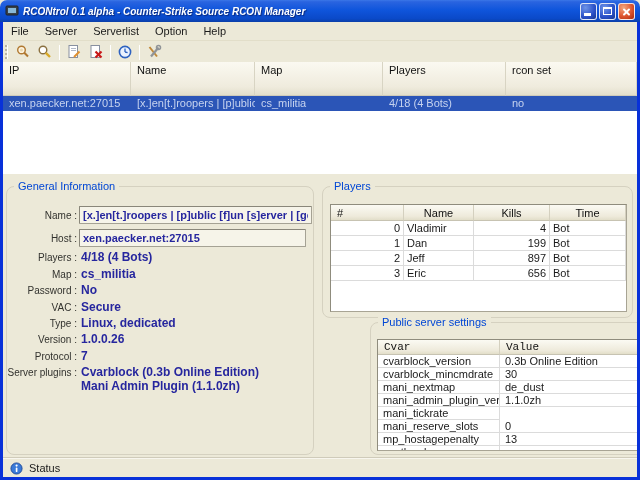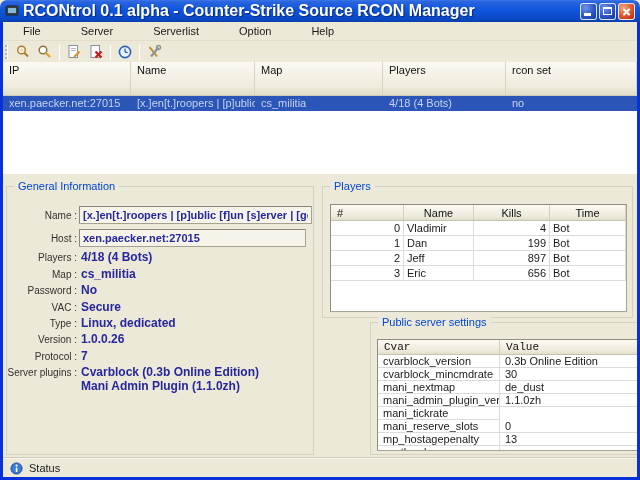--- a/index.html
+++ b/index.html
@@ -13,50 +13,50 @@
   .titlebar{
     position:absolute;left:0;top:0;right:0;height:22px;
     background:linear-gradient(to bottom,#3B77E8 0%,#2A64E0 8%,#0F55DC 45%,#0A49C8 85%,#0B3FA8 100%);
     border-radius:7px 7px 0 0;display:flex;align-items:center;
   }
   .win-edge{position:absolute;background:#0831D9;z-index:5;}
   .edge-l{left:0;top:22px;bottom:0;width:3px;}
   .edge-r{right:0;top:22px;bottom:0;width:3px;}
   .edge-b{left:0;right:0;bottom:0;height:3px;}
   .app-icon{width:14px;height:14px;margin:0 4px 0 5px;flex:0 0 auto;}
-  .title-text{color:#fff;font-weight:bold;font-size:16px;text-shadow:1px 1px 1px #08287E;white-space:nowrap;}
+  .title-text{color:#fff;font-weight:bold;font-size:10px;text-shadow:1px 1px 1px #08287E;white-space:nowrap;font-style:italic;}
   .win-buttons{position:absolute;right:5px;top:3px;display:flex;gap:2px;}
   .tb-btn{width:17px;height:17px;border-radius:3px;border:1px solid rgba(255,255,255,.85);position:relative;cursor:pointer;}
   .btn-blue{background:radial-gradient(circle at 30% 25%,#6E94E8,#2A50C8 60%,#16368F);}
   .btn-close{background:radial-gradient(circle at 30% 25%,#F2A67E,#DE5630 55%,#A92A0C);}
   .glyph-min{position:absolute;left:3px;bottom:3px;width:7px;height:3px;background:#fff;}
   .glyph-max{position:absolute;left:3px;top:3px;width:9px;height:8px;border:1px solid #fff;border-top-width:2px;}
   .glyph-x1,.glyph-x2{position:absolute;left:3px;top:7px;width:9px;height:2px;background:#fff;border-radius:1px;}
   .glyph-x1{transform:rotate(45deg);}
   .glyph-x2{transform:rotate(-45deg);}
   
   .menubar{position:absolute;left:3px;right:3px;top:22px;height:19px;background:#ECE9D8;display:flex;align-items:center;border-bottom:1px solid #E2DEC9;}
-  .menu-item{padding:2px 20px;cursor:default;}
+  .menu-item{padding:2px 8px;cursor:default;}
   .toolbar{position:absolute;left:3px;right:3px;top:42px;height:20px;background:#ECE9D8;display:flex;align-items:center;}
   .grip{width:3px;height:14px;margin:0 4px 0 2px;background:repeating-linear-gradient(180deg,#B9B5A4 0 2px,#ECE9D8 2px 4px);border-right:1px solid #fff;}
   .tool-icon{width:22px;height:18px;display:flex;align-items:center;justify-content:center;border:1px solid transparent;border-radius:2px;}
   .tool-sep{width:1px;height:15px;margin:0 3px;background:#BBB7A6;border-right:1px solid #fff;}
   
   .server-list{position:absolute;left:3px;right:3px;top:62px;height:112px;background:#fff;overflow:hidden;}
   .sl-header{display:flex;height:34px;}
   .sl-hcell{
     background:linear-gradient(#FBF9F1,#EFEBDD 75%,#E3DFCC);
     border-right:1px solid #D8D4C3;border-bottom:1px solid #CFCBBA;
     padding:2px 0 0 6px;white-space:nowrap;overflow:hidden;color:#111;
   }
   .sl-row{display:flex;height:15px;background:#2B55B7;color:#C6D3EF;}
   .sl-cell{padding:1px 0 0 6px;white-space:nowrap;overflow:hidden;}
   .c-ip{width:128px;}.c-name{width:124px;}.c-map{width:128px;}.c-players{width:123px;}.c-rcon{flex:1;}
   
-  .groupbox{position:absolute;border:1px solid #D5D1C0;border-radius:0;}
+  .groupbox{position:absolute;border:1px solid #D5D1C0;border-radius:8px;}
   .group-label{position:absolute;top:-8px;left:7px;background:#ECE9D8;padding:0 4px;color:#0046D5;line-height:14px;white-space:nowrap;}
   
   #gi{left:6px;top:186px;width:308px;height:269px;}
   .gi-label{position:absolute;left:0;width:70px;text-align:right;color:#32322E;font-size:10px;line-height:14px;white-space:nowrap;}
   .gi-value{position:absolute;left:74px;color:#26269E;font-weight:bold;font-size:12px;line-height:14px;white-space:nowrap;}
   .xp-textbox{
     position:absolute;left:72px;height:18px;background:#F6F4E9;
     border:1px solid #A5A294;border-top-color:#8A877A;border-left-color:#8A877A;
     color:#26269E;font-weight:bold;font-size:11px;font-family:"Liberation Sans",sans-serif;
     padding:1px 3px;border-radius:1px;

